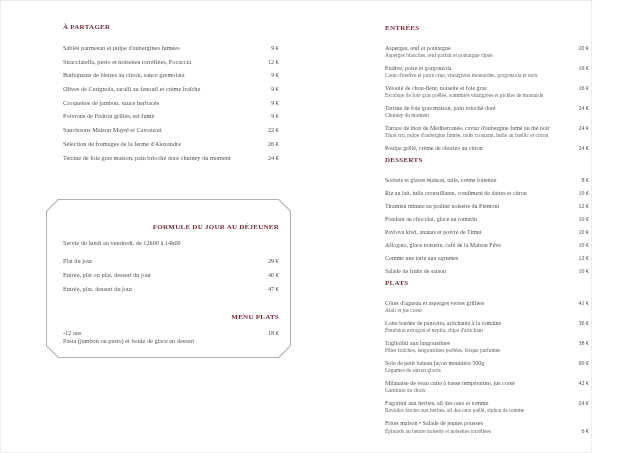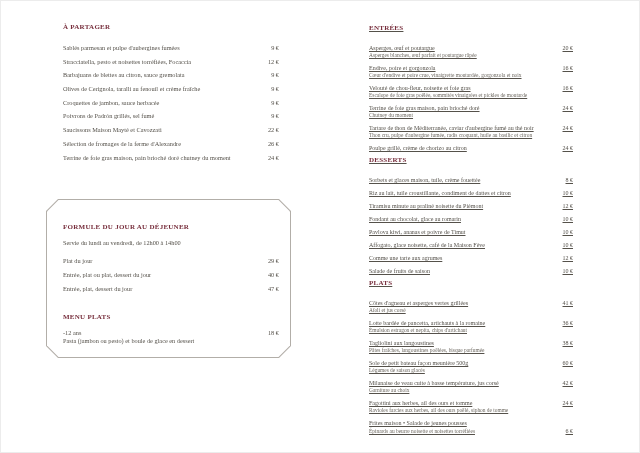--- a/index.html
+++ b/index.html
@@ -1,17 +1,17 @@
 <!DOCTYPE html>
 <html style="--c-header: #772e3c; --c-item: #55514a; --c-sub: #6c675f; --c-box-border: #b2aea8;"><head>
 <meta charset="utf-8">
 <style>
   html,body{margin:0;padding:0;background:#fff;}
   .page{
-    position:relative;width:640px;height:453px;background:#fff;
+    position:relative;width:592px;height:453px;background:#fff;
     font-family:"Liberation Serif","DejaVu Serif",serif;
     box-sizing:border-box;border:1px solid #ececec;overflow:hidden;
     color:var(--c-item,#55514a);
   }
   h3{margin:0;font-size:7px;line-height:7px;font-weight:bold;
      color:var(--c-header,#772e3c);letter-spacing:.25px;}
   .row{display:flex;justify-content:space-between;align-items:baseline;}
   .nm{white-space:nowrap;}
   .pr{white-space:nowrap;padding-left:6px;}
 
@@ -22,29 +22,29 @@
 
   
   .formule-box{position:absolute;left:45px;top:198px;width:245px;height:159px;}
   .ch-outer{position:absolute;inset:0;background:var(--c-box-border,#b2aea8);
     clip-path:polygon(12px 0,calc(100% - 12px) 0,100% 12px,100% calc(100% - 12px),
       calc(100% - 12px) 100%,12px 100%,0 calc(100% - 12px),0 12px);}
   .ch-inner{position:absolute;inset:1px;background:#fff;
     clip-path:polygon(11.5px 0,calc(100% - 11.5px) 0,100% 11.5px,100% calc(100% - 11.5px),
       calc(100% - 11.5px) 100%,11.5px 100%,0 calc(100% - 11.5px),0 11.5px);}
   .box-content{position:absolute;inset:0;padding:25px 12px 0 17px;box-sizing:border-box;}
-  .box-content h3{margin-bottom:8px;}
+  .box-content h3{margin-bottom:8px;text-align:right;}
   .box-serve{font-size:6.3px;line-height:7px;margin:0 0 11px 0;color:var(--c-item);}
   .box-items .row{font-size:6.3px;line-height:7px;margin-bottom:7px;color:var(--c-item);}
   .enfant-title{margin-top:22px;margin-bottom:2px;}
   .enfant-row{font-size:6.3px;line-height:8px;color:var(--c-item);}
   .enfant-desc{font-size:6.3px;line-height:8px;margin:0;color:var(--c-item);}
 
   
-  .col-right{position:absolute;left:368px;top:24px;width:204px;text-decoration:underline;}
+  .col-right{position:absolute;left:384px;top:24px;width:204px;}
   .r-section{margin-bottom:4px;}
   .r-section h3{margin-bottom:12px;}
   .mi{margin-bottom:5px;}
   .mi .row{color:var(--c-item);}
   .mi .nm{font-size:6px;line-height:8px;}
   .mi .pr{font-size:6px;line-height:8px;}
   .mi .sub{font-size:5.4px;line-height:7px;color:var(--c-sub,#6c675f);white-space:nowrap;}
 </style>
 </head>
 <body>

